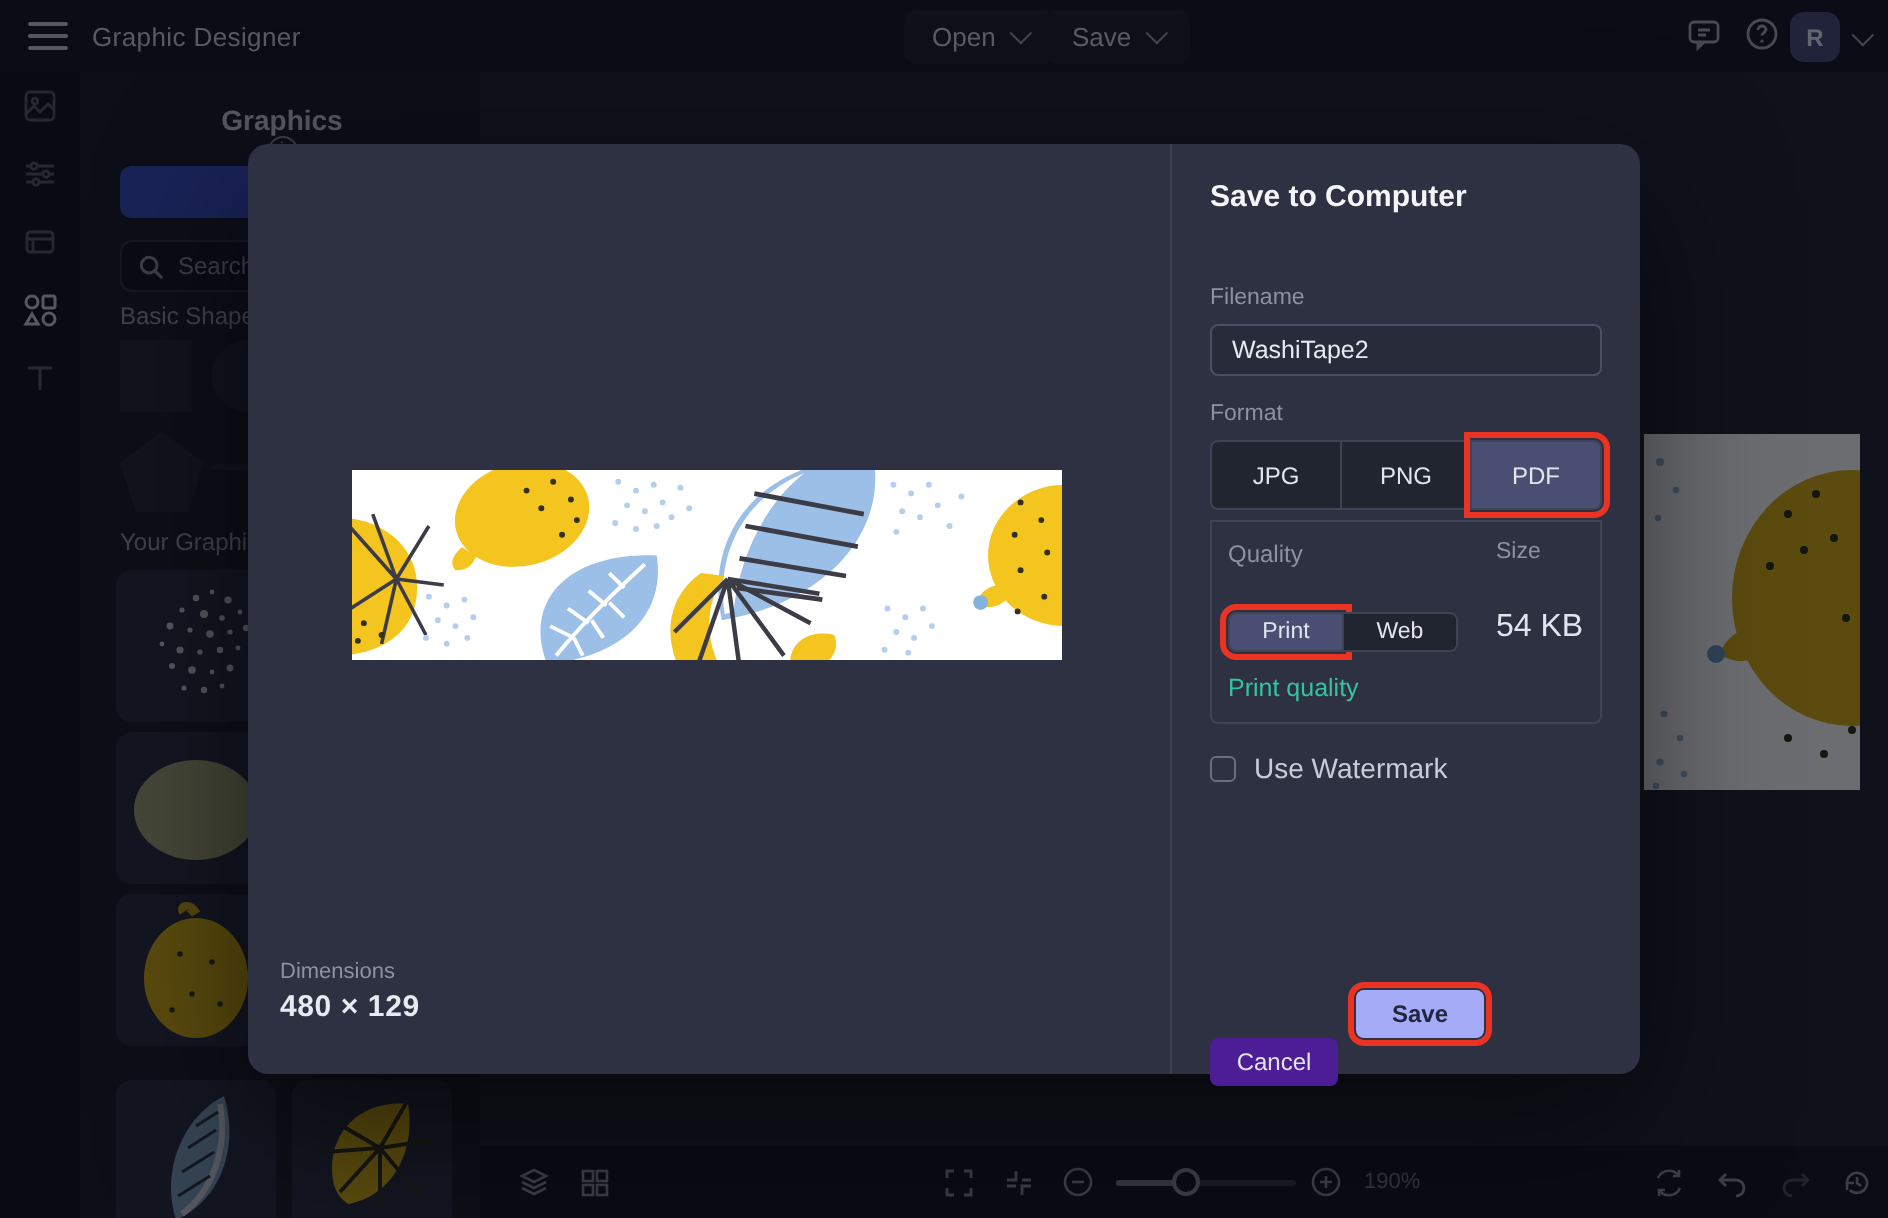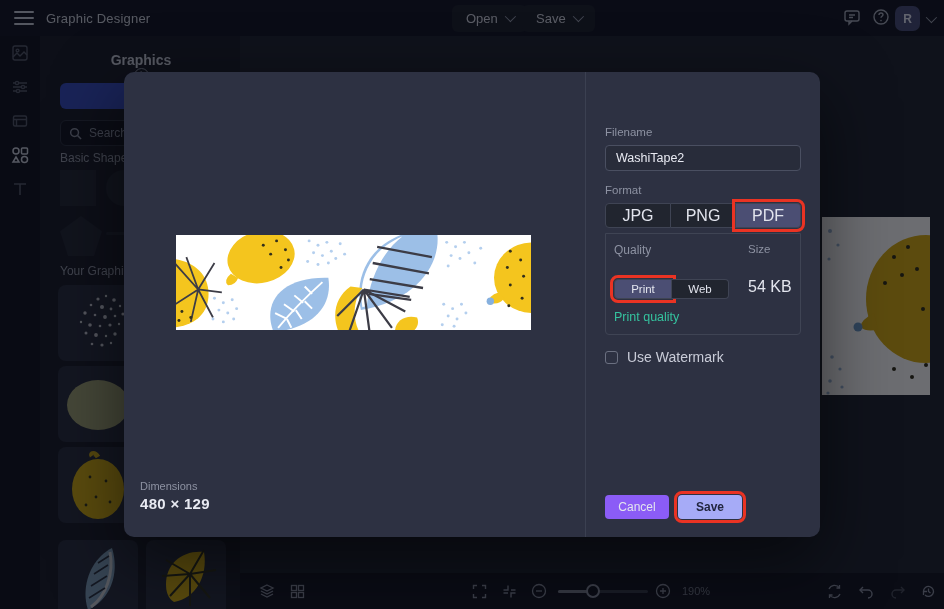--- a/index.html
+++ b/index.html
@@ -60,38 +60,38 @@
   #dims { position:absolute; left:16px; top:408px; }
   #dims .lbl { color:#8d92a2; font-size:11px; }
   #dims .val { color:#e8eaf2; font-size:15px; font-weight:bold; margin-top:3px; letter-spacing:.3px; }
   #form { position:absolute; left:461px; top:0; width:235px; height:465px; padding:18px 20px; }
   #modal-title { color:#f4f5f9; font-size:15px; font-weight:bold; }
   .field-label { color:#8d92a2; font-size:11.5px; }
   #filename-label { margin-top:36px; }
   #filename-input { margin-top:7px; width:196px; height:26px; background:#282c3a; border:1px solid #4a4f61; border-radius:4px; color:#e8eaf2; font-size:12.5px; padding:0 10px; font-family:inherit; outline:none; }
   #format-label { margin-top:13px; }
   #format-group { margin-top:7px; width:196px; display:flex; }
-  .seg { flex:1; height:25px; background:#21252f; border:1px solid #3f4454; color:#e3e5ee; font-size:16px; display:flex; align-items:center; justify-content:center; cursor:pointer; }
+  .seg { flex:1; height:35px; background:#21252f; border:1px solid #3f4454; color:#e3e5ee; font-size:12px; display:flex; align-items:center; justify-content:center; cursor:pointer; }
   .seg + .seg { border-left:0; }
   .seg:first-child { border-radius:4px 0 0 4px; }
   .seg:last-child { border-radius:0 4px 4px 0; }
   .seg.selected { background:#4b4e73; }
   .hl-red { outline:3px solid #ea3323; outline-offset:1px; }
   #quality-box { margin-top:5px; width:196px; border:1px solid #3f4454; border-radius:0 0 4px 4px; padding:9px 8px 10px; position:relative; }
   #quality-label { font-size:12px; }
   #quality-group { margin-top:22px; display:flex; width:115px; }
   .seg.small { height:20px; font-size:11.5px; }
   #size-label { position:absolute; left:142px; top:9px; }
   #size-value { position:absolute; left:142px; top:28px; color:#e3e5ee; font-size:16px;margin-top:16px; }
   #quality-link { margin-top:11px; color:#35c39f; font-size:12.5px; cursor:pointer; }
   #watermark-row { margin-top:14px; display:flex; align-items:center; gap:9px; }
   #watermark-checkbox { width:13px; height:13px; border:1.5px solid #6b7081; border-radius:3px; cursor:pointer; }
   #watermark-label { color:#c9ccd8; font-size:14px; }
   #modal-actions { position:absolute; left:481px; top:423px; display:flex; gap:9px; }
-  #cancel-btn { width:64px; height:24px; background:#8b5cf6; border:0; border-radius:4px; color:#e3e5ee; font-size:12px; cursor:pointer; font-family:inherit; }
+  #cancel-btn { width:64px; height:24px; background:#4c1d95; border:0; border-radius:4px; color:#e3e5ee; font-size:12px; cursor:pointer; font-family:inherit;margin-top:24px; }
   #save-modal-btn { width:64px; height:24px; background:#a6abf7; border:0; border-radius:4px; color:#222640; font-size:12px; font-weight:bold; cursor:pointer; font-family:inherit; }
 </style>
 </head>
 <body>
 
 <div id="screen">
 
   <div id="topbar">
     <div class="hamburger">
         <span></span>
@@ -467,20 +467,21 @@
           </g>
       </svg>
     </div>
 
     <div id="dims">
       <div class="lbl">Dimensions</div>
       <div class="val">480 × 129</div>
     </div>
 
     <div id="form">
+      <div id="modal-title">Save to Computer</div>
 
       <div class="field-label" id="filename-label">Filename</div>
       <input id="filename-input" value="WashiTape2" style="">
 
       <div class="field-label" id="format-label">Format</div>
       <div id="format-group">
         <div class="seg">JPG</div>
         <div class="seg">PNG</div>
         <div class="seg selected hl-red">PDF</div>
       </div>

